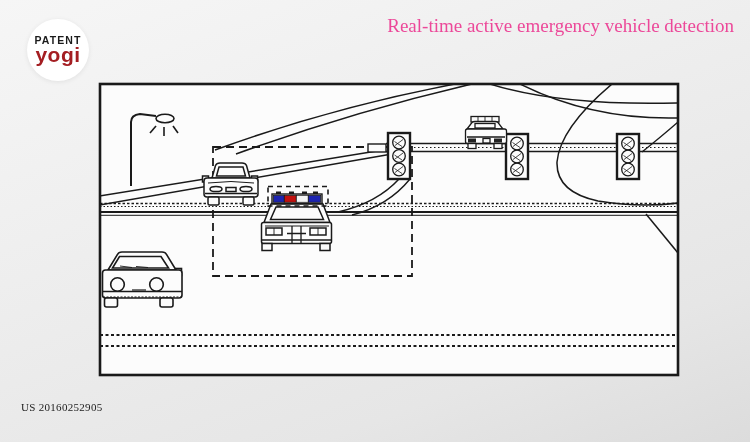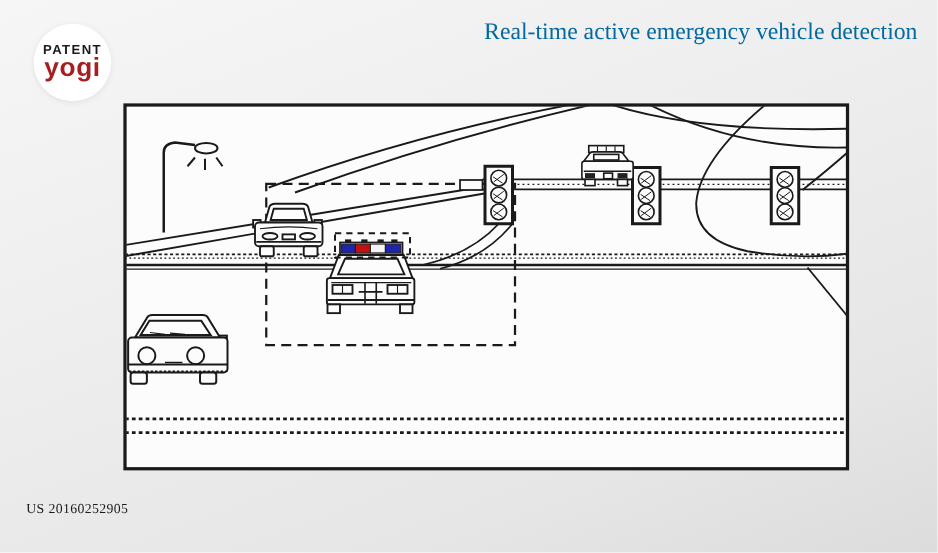--- a/index.html
+++ b/index.html
@@ -16,21 +16,21 @@
   }
   .logo-top{
     font-family:"Liberation Sans", sans-serif;font-weight:bold;font-size:10.5px;
     letter-spacing:1.1px;color:#1b1b1b;line-height:1;
   }
   .logo-bottom{
     font-family:"Liberation Sans", sans-serif;font-weight:bold;font-size:21px;
     letter-spacing:0.5px;line-height:0.9;margin-top:1px;
   }
   .title{
-    position:absolute;top:15px;right:16px;font-size:19px;color:#0369a1;
+    position:absolute;top:15px;right:16px;font-size:19px;color:#ec4899;
     font-family:"Liberation Serif", serif;white-space:nowrap;
   }
   .patent-number{
     position:absolute;left:21px;top:401px;font-size:11px;color:#1c1c1c;
     font-family:"Liberation Serif", serif;letter-spacing:0.3px;
   }
   svg{position:absolute;left:0;top:0;}
   .ln{stroke:#1a1a1a;fill:none;}
 </style>
 </head>

